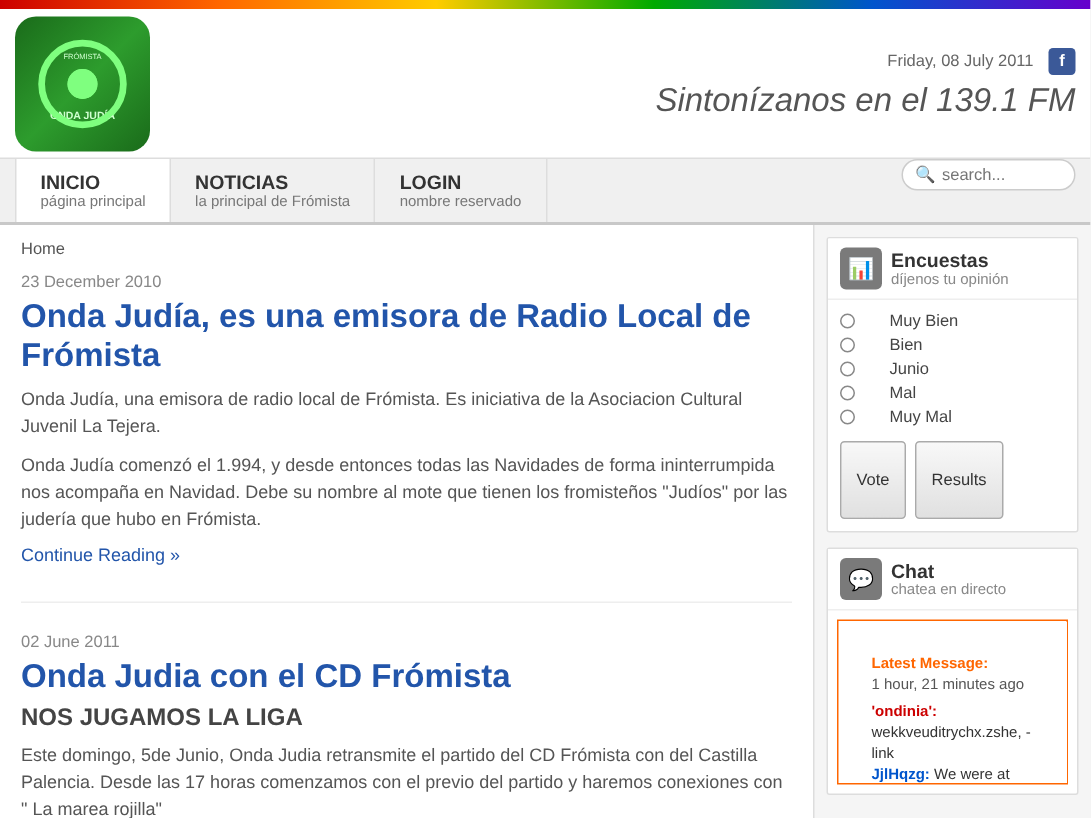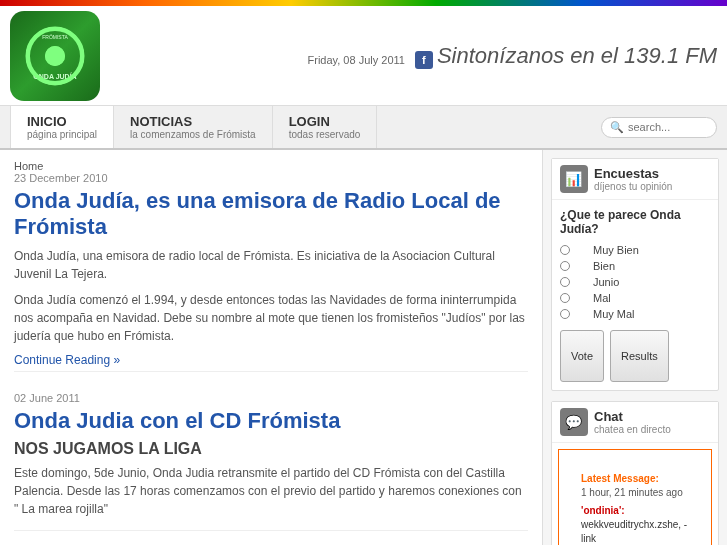--- a/index.html
+++ b/index.html
@@ -49,20 +49,21 @@
     #logo-box::after {
       content: '';
       width: 20px;
       height: 20px;
       background: #7fff7f;
       border-radius: 50%;
       position: absolute;
     }
     #header-right {
       display: flex;
+      flex-direction: column;
       align-items: flex-end;
       gap: 4px;
     }
     #date-fb {
       display: flex;
       align-items: center;
       gap: 10px;
       font-size: 11px;
       color: #666;
     }
@@ -82,21 +83,21 @@
       font-size: 22px;
       color: #555;
       font-style: italic;
     }
 
     
     #nav {
       background: #f0f0f0;
       border-bottom: 2px solid #c8c8c8;
       display: flex;
-      align-items: center;
+      align-items: flex-start;
       justify-content: space-between;
       padding: 0 10px;
     }
     #nav-links {
       display: flex;
       gap: 0;
     }
     .nav-item {
       padding: 8px 16px;
       cursor: pointer;
@@ -148,27 +149,27 @@
     
     #main {
       flex: 1;
       background: #fff;
       padding: 10px 14px;
       min-height: 400px;
     }
     #breadcrumb {
       font-size: 11px;
       color: #555;
-      margin-bottom: 0;
+      margin-bottom: 10px;
     }
 
     .article {
       margin-bottom: 20px;
       border-bottom: 1px solid #eee;
-      padding-bottom: 4px;
+      padding-bottom: 24px;
     }
     .article-date {
       font-size: 11px;
       color: #888;
       margin-bottom: 4px;
     }
     .article-title {
       font-size: 22px;
       color: #2255aa;
       font-weight: bold;
@@ -346,25 +347,25 @@
 </div>
 
 <div id="nav">
   <div id="nav-links">
     <div class="nav-item">
       <div class="nav-item-title">INICIO</div>
       <div class="nav-item-sub">página principal</div>
     </div>
     <div class="nav-item">
       <div class="nav-item-title">NOTICIAS</div>
-      <div class="nav-item-sub">la comenzamos de Frómista</div>
+      <div class="nav-item-sub">la principal de Frómista</div>
     </div>
     <div class="nav-item">
       <div class="nav-item-title">LOGIN</div>
-      <div class="nav-item-sub">todas reservado</div>
+      <div class="nav-item-sub">nombre reservado</div>
     </div>
   </div>
   <div id="search-box">
     <span id="search-icon-svg">🔍</span>
     <input id="search-input" type="text" placeholder="search..." style="">
   </div>
 </div>
 
 <div id="layout">
 
@@ -391,21 +392,20 @@
 
     <div class="sidebar-section">
       <div class="sidebar-header">
         <div class="sidebar-icon">📊</div>
         <div>
           <div class="sidebar-title">Encuestas</div>
           <div class="sidebar-subtitle">díjenos tu opinión</div>
         </div>
       </div>
       <div id="poll-content">
-        <div id="poll-question">¿Que te parece Onda Judía?</div>
         <div class="poll-option">
           <div class="radio-circle"></div>
           <span>Muy Bien</span>
         </div>
         <div class="poll-option">
           <div class="radio-circle"></div>
           <span>Bien</span>
         </div>
         <div class="poll-option">
           <div class="radio-circle"></div>

